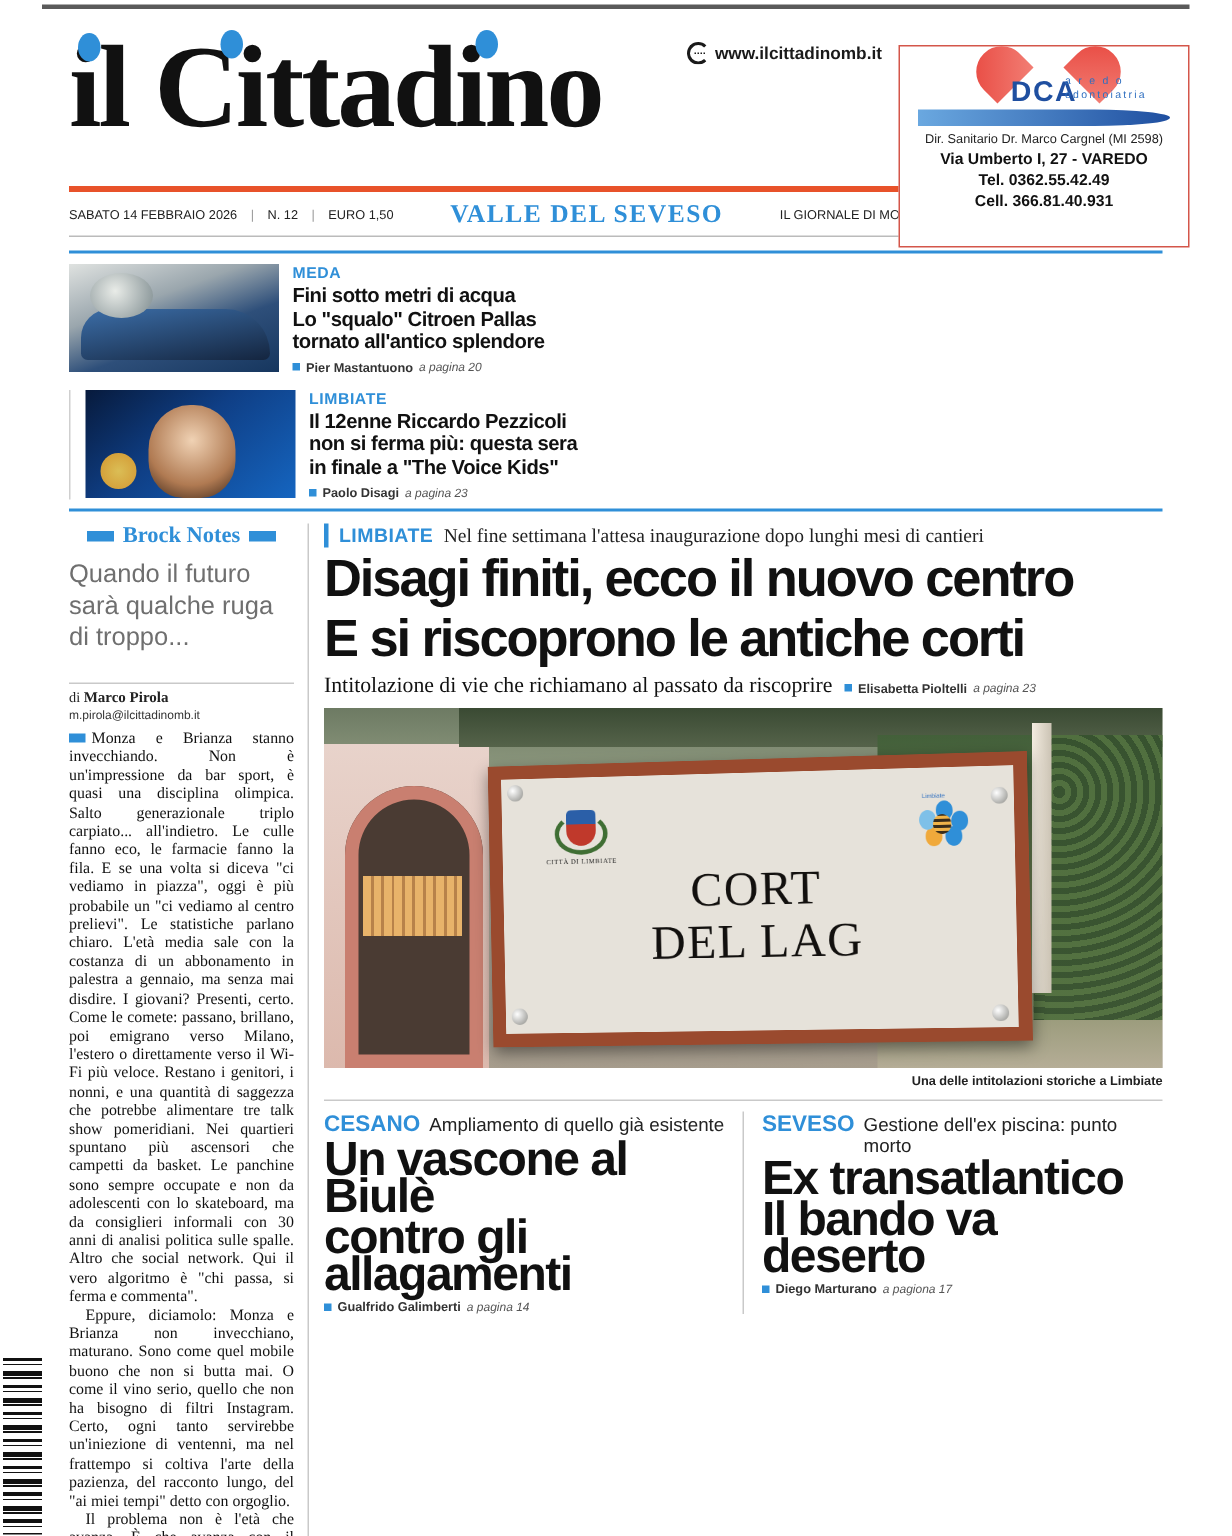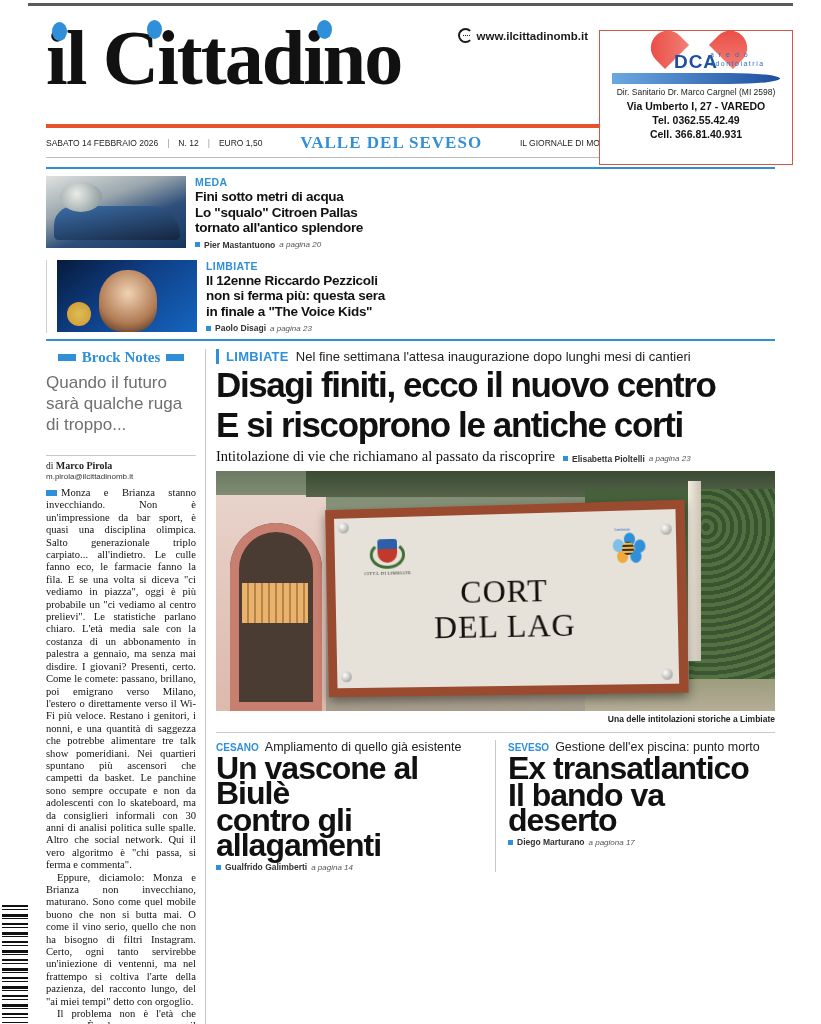--- a/index.html
+++ b/index.html
@@ -201,21 +201,21 @@
   
   .lead-kicker-row {
     display: flex; align-items: baseline; gap: 7px;
     border-left: 3px solid #2f8fd8; padding-left: 7px;
   }
   .lead-kicker {
     font-family: "Liberation Sans", sans-serif; font-weight: bold;
     font-size: 13px; color: #2f8fd8; letter-spacing: .3px;
   }
   .lead-occhiello {
-    font-family: Liberation Sans, sans-serif; font-size: 13px; color: #222;
+    font-family: Liberation Serif, serif; font-size: 13px; color: #222;
   }
   .lead-head {
     font-family: "Liberation Sans", sans-serif; font-weight: bold;
     font-size: 35px; line-height: 38px; letter-spacing: -1.4px;
     color: #111; margin-top: 2px;
   }
   .lead-sub-row {
     display: flex; align-items: baseline; gap: 8px; margin-top: 4px;
   }
   .lead-sub {
@@ -326,21 +326,21 @@
   }
 
   
   .two-cols { display: flex; gap: 12px; margin-top: 8px;
     border-top: 1px solid #c9c9c9; padding-top: 7px; }
   .sc { flex: 1; }
   .sc + .sc { border-left: 1px solid #c9c9c9; padding-left: 12px; }
   .sc-kick-row { display: flex; align-items: baseline; gap: 6px; }
   .sc-kicker {
     font-family: "Liberation Sans", sans-serif; font-weight: bold;
-    font-size: 10px; color: #2f8fd8;
+    font-size: 15px; color: #2f8fd8;
   }
   .sc-occ { font-family: "Liberation Sans", sans-serif; font-size: 12.5px; color: #222; }
   .sc-head {
     font-family: "Liberation Sans", sans-serif; font-weight: bold;
     font-size: 32px; line-height: 25px; letter-spacing: -1px; color: #111; margin-top: 2px;
   }
 </style>
 </head>
 <body>
 

